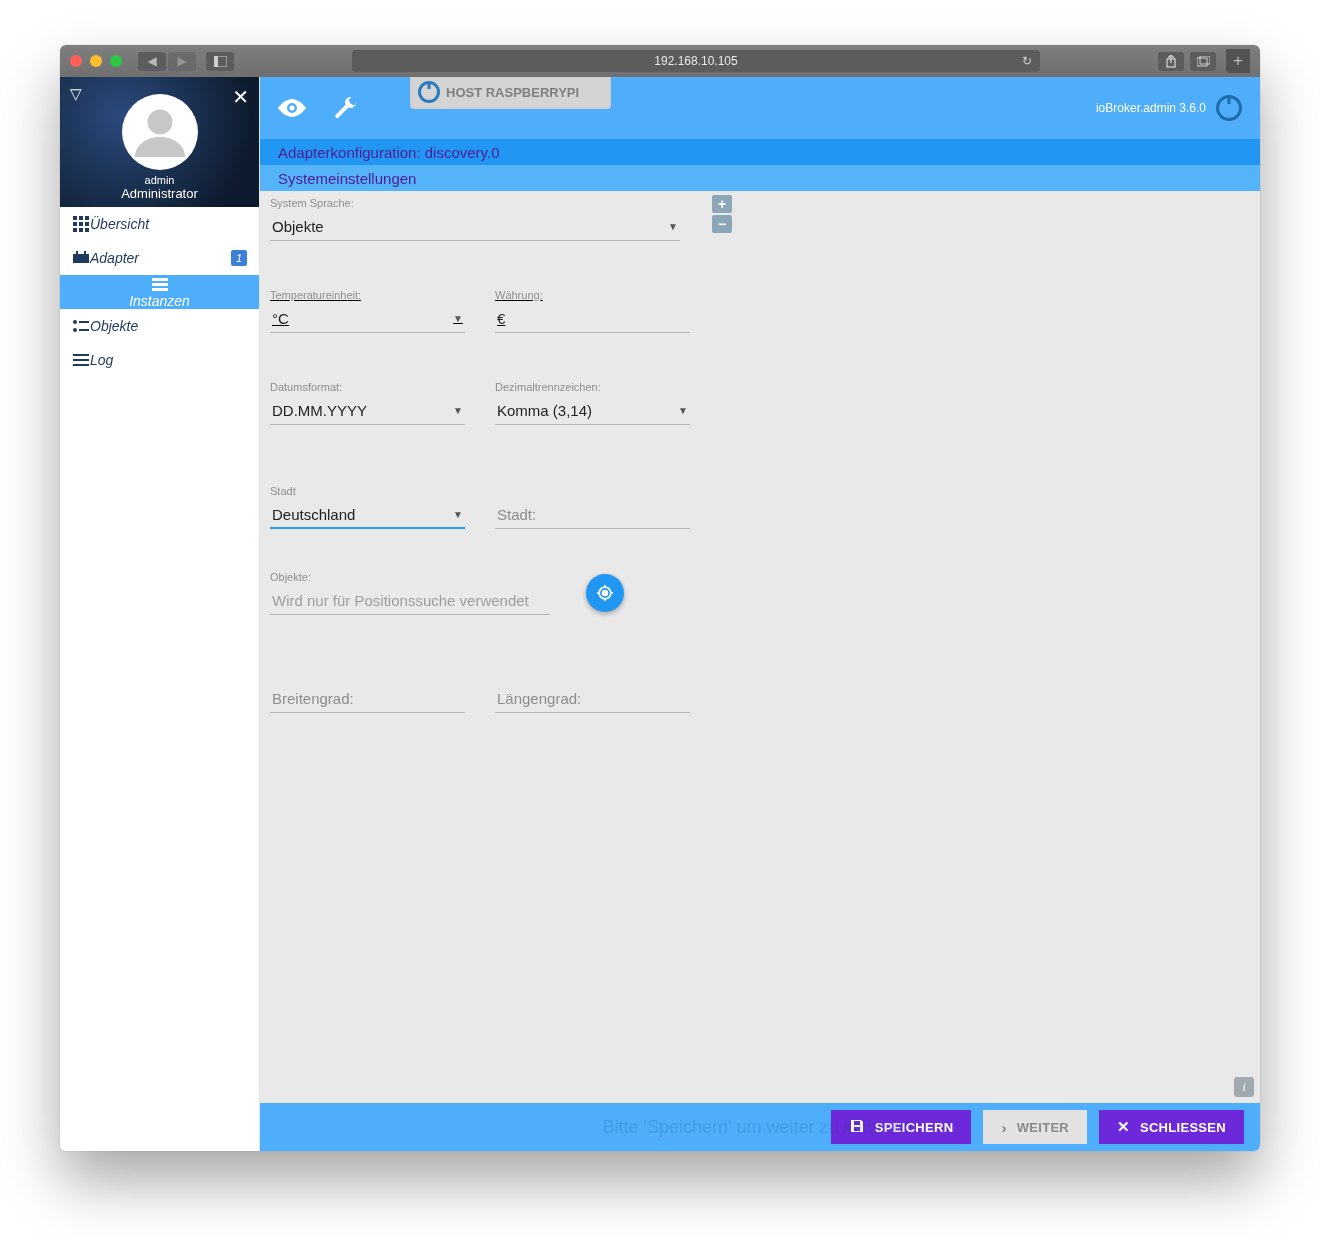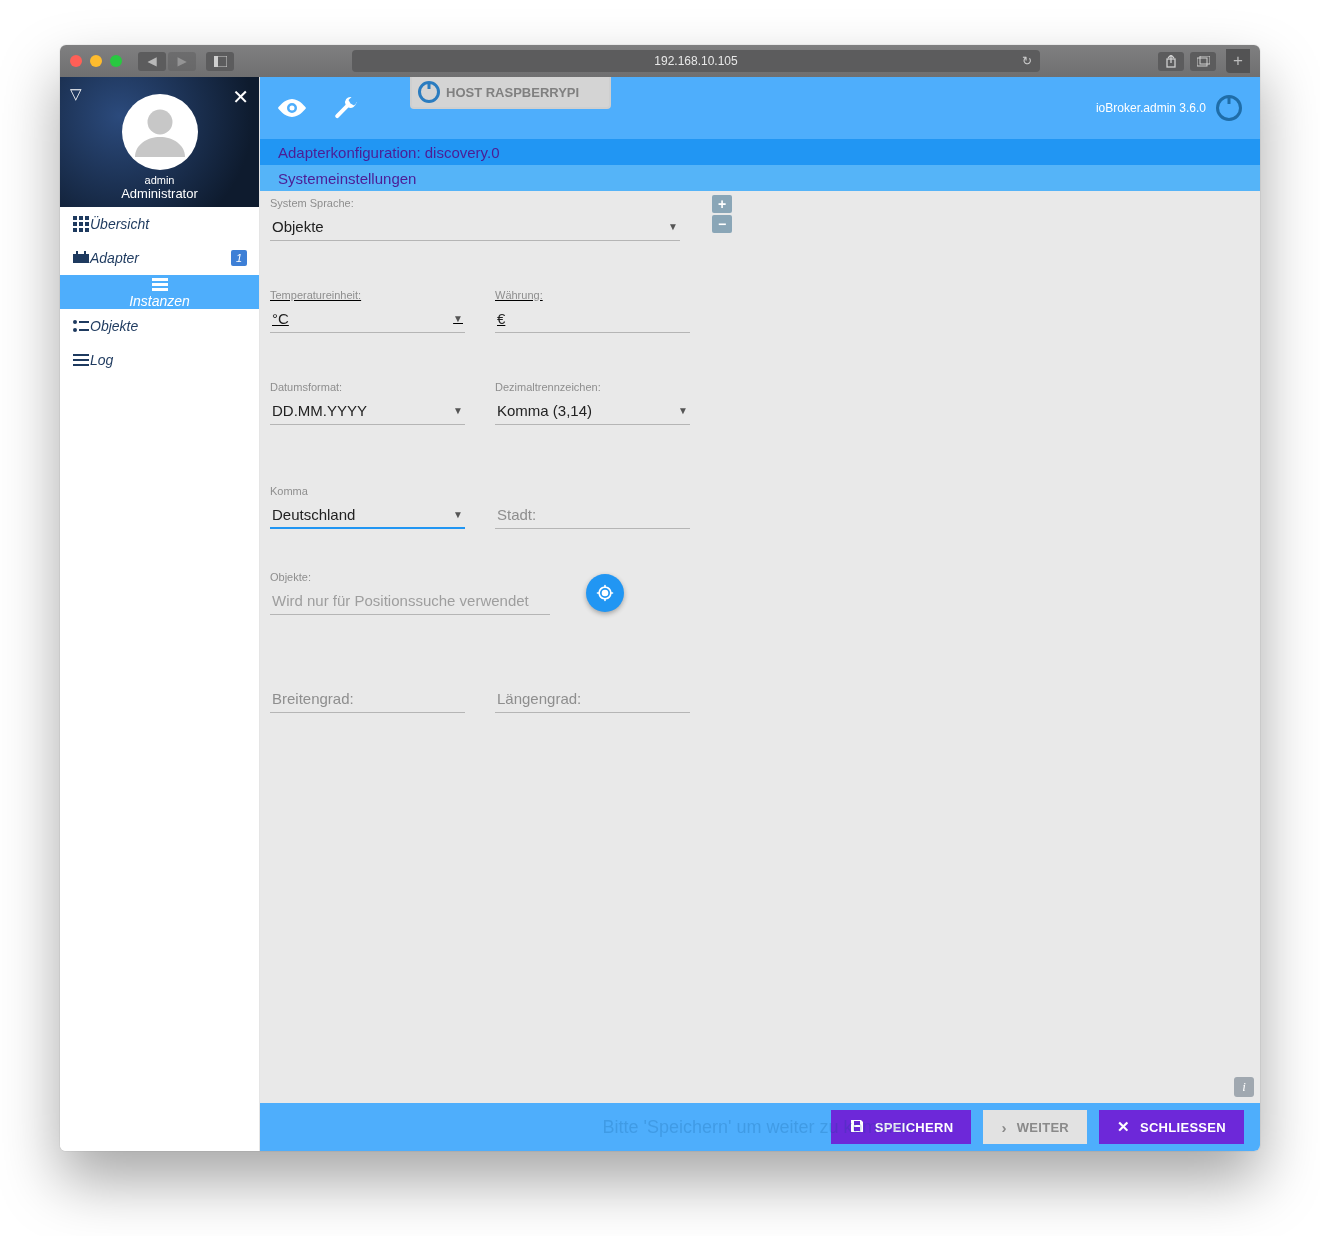--- a/index.html
+++ b/index.html
@@ -268,21 +268,21 @@
               <span class="lbl">Dezimaltrennzeichen:</span>
               <div class="select">
                 <span>Komma (3,14)</span>
                 <span class="arrow">▼</span>
               </div>
             </div>
           </div>
 
           <div class="row" style="margin-top:60px;">
             <div class="field active" style="width:195px;">
-              <span class="lbl">Komma</span>
+              <span class="lbl">Stadt</span>
               <div class="select">
                 <span>Deutschland</span>
                 <span class="arrow">▼</span>
               </div>
             </div>
             <div class="field" style="width:195px;justify-content:flex-end;">
               <input class="tinput ph-lbl" placeholder="Stadt:" style="">
             </div>
           </div>
 

